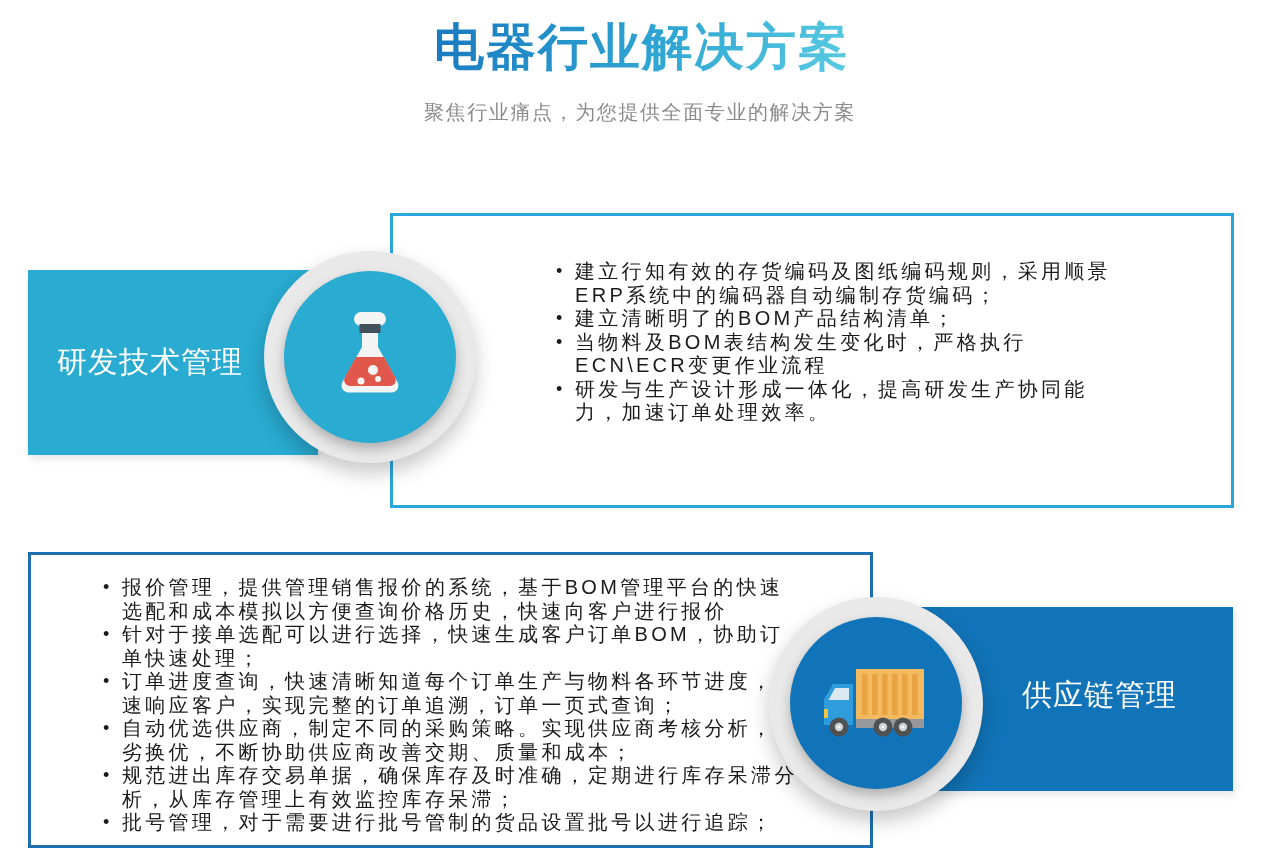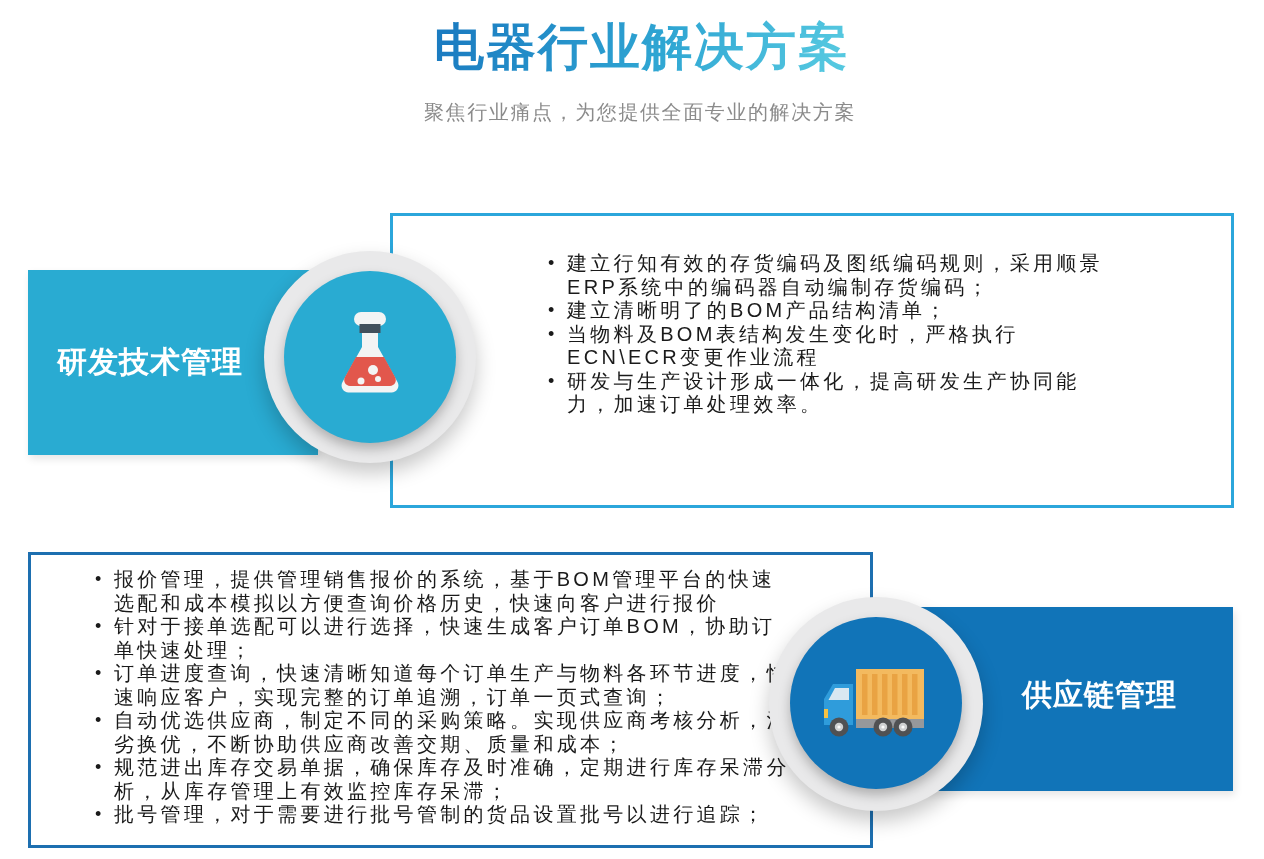--- a/index.html
+++ b/index.html
@@ -23,42 +23,42 @@
   }
   
   .content-box{position:absolute;background:#ffffff;box-sizing:border-box;}
   .box-1{left:390px;top:213px;width:844px;height:295px;border:3px solid #2ba6db;}
   .box-2{left:28px;top:552px;width:845px;height:296px;border:3px solid #1d6fb0;}
   
   .label-rect{position:absolute;box-shadow:2px 4px 8px rgba(0,0,0,0.10);}
   .rect-1{left:28px;top:270px;width:290px;height:185px;background:#29abd2;}
   .rect-2{left:920px;top:607px;width:313px;height:184px;background:#1174b8;}
   .section-label{
-    position:absolute;color:#ffffff;font-size:30px;font-weight:bold;
+    position:absolute;color:#ffffff;font-size:30px;font-weight:normal;
     letter-spacing:1px;line-height:34px;white-space:nowrap;
   }
   .label-1{left:57px;top:345px;}
   .label-2{left:1022px;top:678px;}
   
   .circle-outer{
     position:absolute;border-radius:50%;background:#e9e9ea;
     box-shadow:0 10px 20px rgba(0,0,0,0.22);
   }
   .circle-outer-1{left:264px;top:251px;width:212px;height:212px;}
   .circle-outer-2{left:769px;top:597px;width:214px;height:214px;}
   .circle-inner{
     position:absolute;border-radius:50%;
     box-shadow:0 6px 12px rgba(0,0,0,0.25);
     display:flex;align-items:center;justify-content:center;
   }
   .circle-inner-1{left:284px;top:271px;width:172px;height:172px;background:#29abd2;}
   .circle-inner-2{left:790px;top:617px;width:172px;height:172px;background:#1174b8;}
   
   .bullets{
-    position:absolute;margin:8px;padding:0;list-style:none;
+    position:absolute;margin:16px;padding:0;list-style:none;
     font-size:20px;line-height:23.5px;letter-spacing:3.3px;color:#1a1a1a;
   }
   .bullets-1{left:538px;top:244px;width:578px;}
   .bullets-2{left:85px;top:560px;width:700px;}
   .bullets li{position:relative;padding-left:21px;}
   .bullets li::before{
     content:"\2022";position:absolute;left:2px;top:0;
     font-size:18px;letter-spacing:0;color:#1a1a1a;
   }
   svg{display:block;}

